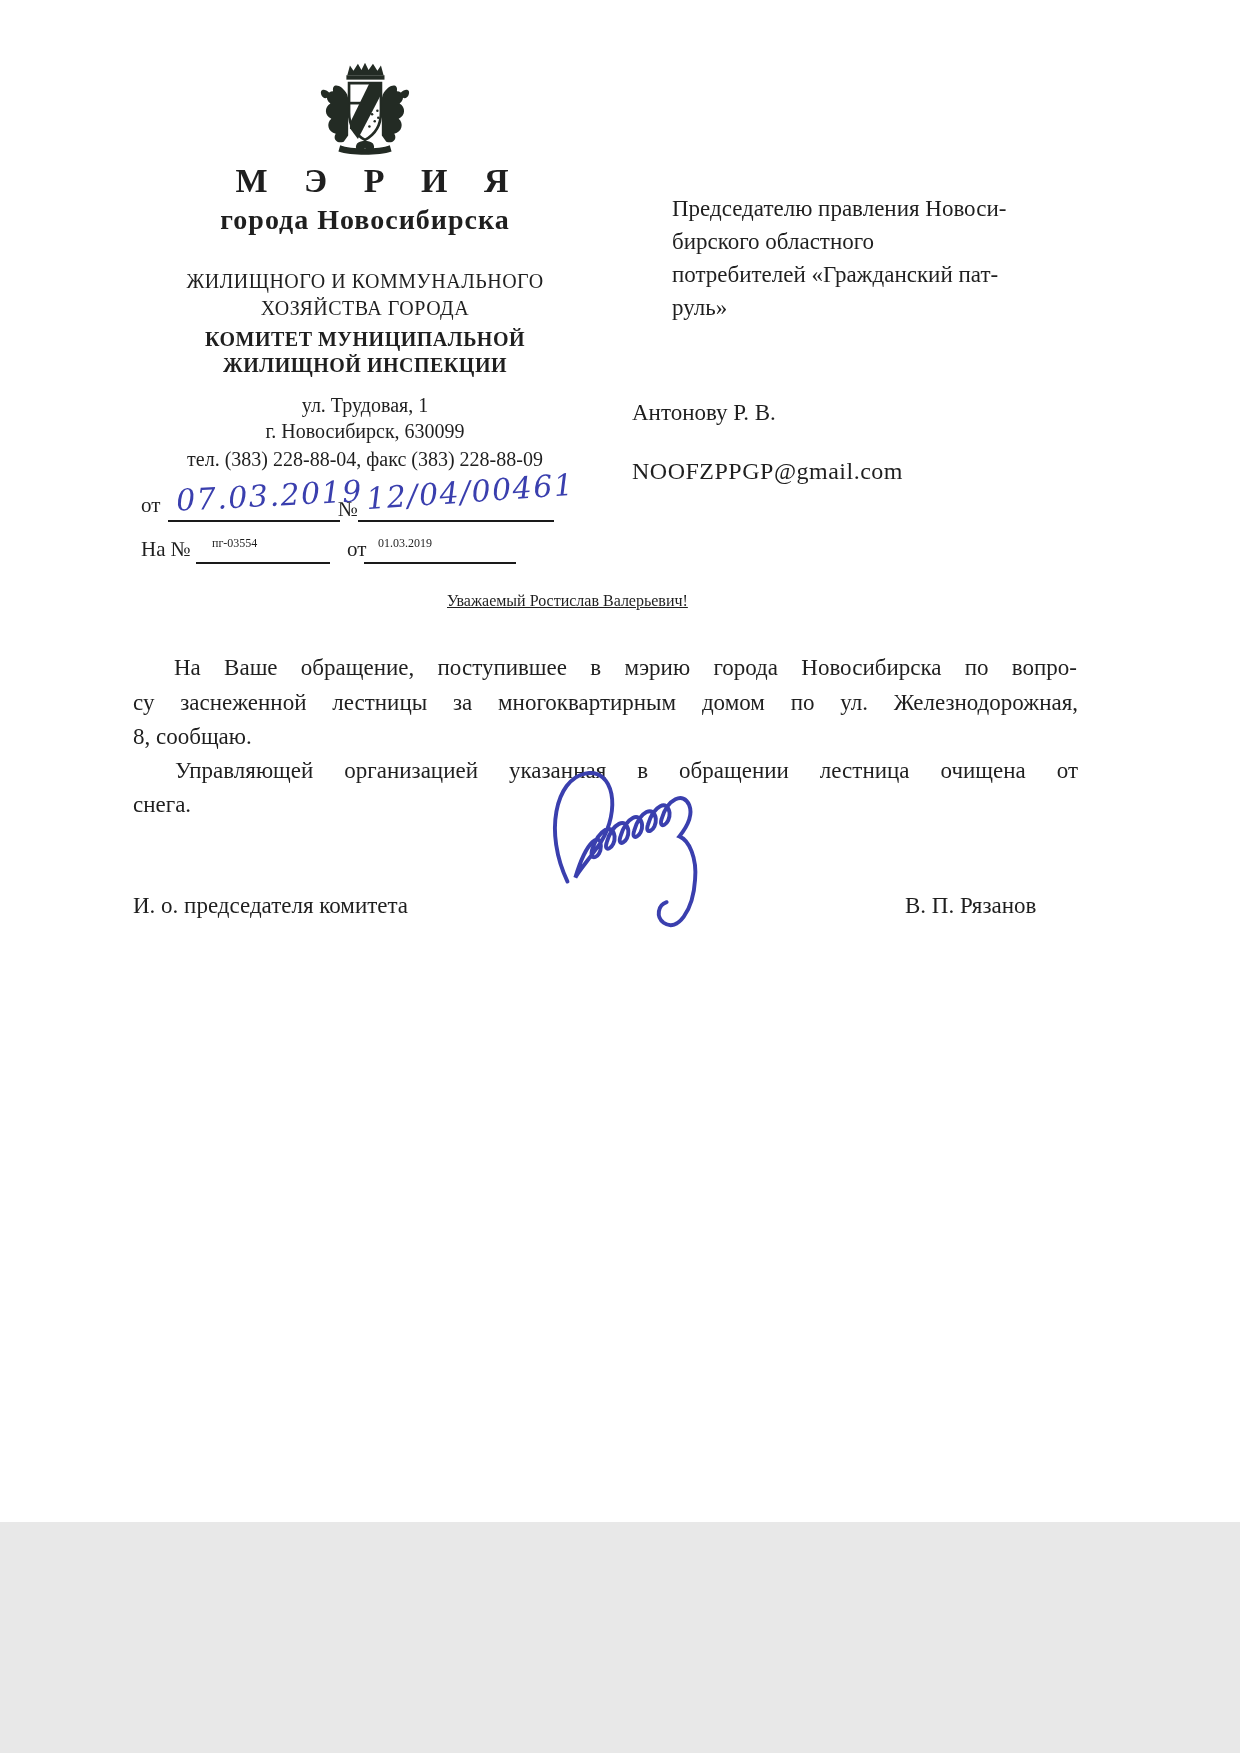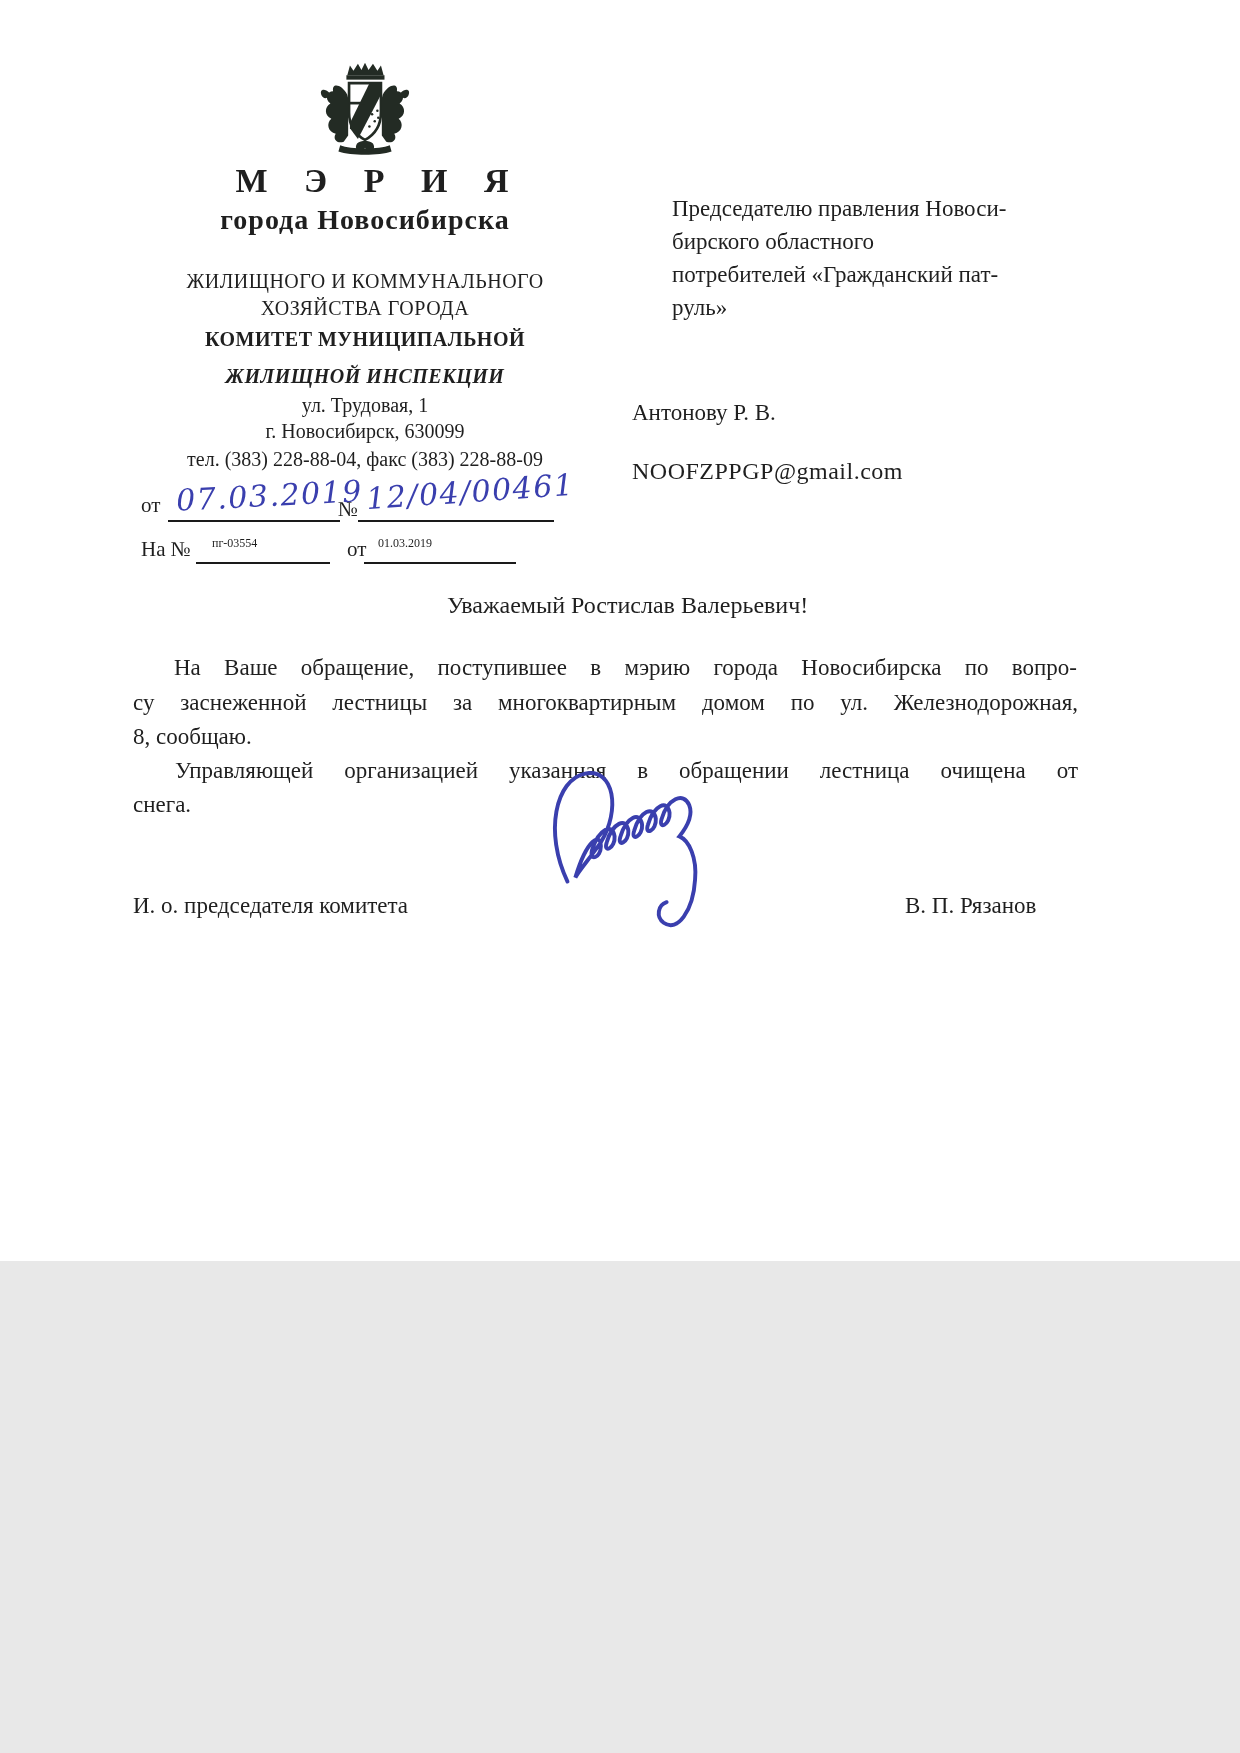--- a/index.html
+++ b/index.html
@@ -1,18 +1,18 @@
 <!DOCTYPE html>
 <html lang="ru"><head>
 <meta charset="utf-8">
 <style>
   html,body{margin:0;padding:0;background:#e8e8e8;}
   .page{
     position:relative;
-    width:1240px;height:1261px;
+    width:1240px;height:1522px;
     background:#ffffff;
     font-family:"Liberation Serif", serif;
     color:#1f1f1f;
     overflow:hidden;
     margin:0 auto;
   }
   .abs{position:absolute;}
   .lh-col{left:145px;width:440px;text-align:center;}
   .t-title{font-size:34px;font-weight:bold;letter-spacing:14px;padding-left:14px;}
   .t-sub{font-size:28px;font-weight:bold;letter-spacing:1px;}
@@ -72,21 +72,21 @@
     </svg>
   </div>
 
   <div class="abs lh-col t-title" style="top:162px;">М Э Р И Я</div>
   <div class="abs lh-col t-sub" style="top:204px;">города Новосибирска</div>
 
   <div class="abs lh-col t-dept" style="top:270px;">ЖИЛИЩНОГО И КОММУНАЛЬНОГО</div>
   <div class="abs lh-col t-dept" style="top:297px;">ХОЗЯЙСТВА ГОРОДА</div>
 
   <div class="abs lh-col t-comm" style="top:328px;">КОМИТЕТ МУНИЦИПАЛЬНОЙ</div>
-  <div class="abs lh-col t-comm" style="top:365px;font-style:italic;">ЖИЛИЩНОЙ ИНСПЕКЦИИ</div>
+  <div class="abs lh-col t-comm" style="top:354px;">ЖИЛИЩНОЙ ИНСПЕКЦИИ</div>
 
   <div class="abs lh-col t-addr" style="top:394px;">ул. Трудовая, 1</div>
   <div class="abs lh-col t-addr" style="top:420px;">г. Новосибирск, 630099</div>
   <div class="abs lh-col t-addr" style="top:448px;">тел. (383) 228-88-04, факс (383) 228-88-09</div>
 
   <div class="abs t-label" style="left:141px;top:493px;">от</div>
   <div class="abs handwritten" style="left:176px;top:478px;transform:rotate(-3deg);">07.03.2019</div>
   <div class="uline" style="left:168px;top:520px;width:172px;"></div>
   <div class="abs t-label" style="left:338px;top:497px;">№</div>
   <div class="abs handwritten" style="left:366px;top:474px;transform:rotate(-4deg);">12/04/00461</div>
@@ -101,21 +101,21 @@
 
   <div class="abs t-recip" style="left:632px;top:192px;width:400px;margin-left:40px;">
     <div>Председателю правления Новоси-</div>
     <div>бирского  областного</div>
     <div>потребителей «Гражданский пат-</div>
     <div>руль»</div>
   </div>
   <div class="abs t-recip" style="left:632px;top:396px;">Антонову Р. В.</div>
   <div class="abs" style="left:632px;top:458px;font-size:24px;letter-spacing:0.5px;">NOOFZPPGP@gmail.com</div>
 
-  <div class="abs" style="left:447px;top:592px;font-size:24px;">Уважаемый Ростислав Валерьевич!</div>
+  <div class="abs" style="left:447px;top:592px;font-size:16px;text-decoration:underline;">Уважаемый Ростислав Валерьевич!</div>
 
   <div class="abs t-body jline-first" style="left:132px;top:655px;">На Ваше обращение, поступившее в  мэрию города Новосибирска по вопро-</div>
   <div class="abs t-body jline" style="left:133px;top:690px;">су заснеженной лестницы за  многоквартирным домом по ул. Железнодорожная,</div>
   <div class="abs t-body lline" style="left:133px;top:724px;">8, сообщаю.</div>
 
   <div class="abs t-body jline-first" style="left:133px;top:758px;">Управляющей организацией указанная в обращении лестница очищена от</div>
   <div class="abs t-body lline" style="left:133px;top:792px;">снега.</div>
 
   <div class="abs t-body" style="left:133px;top:893px;">И. о. председателя комитета</div>
 

